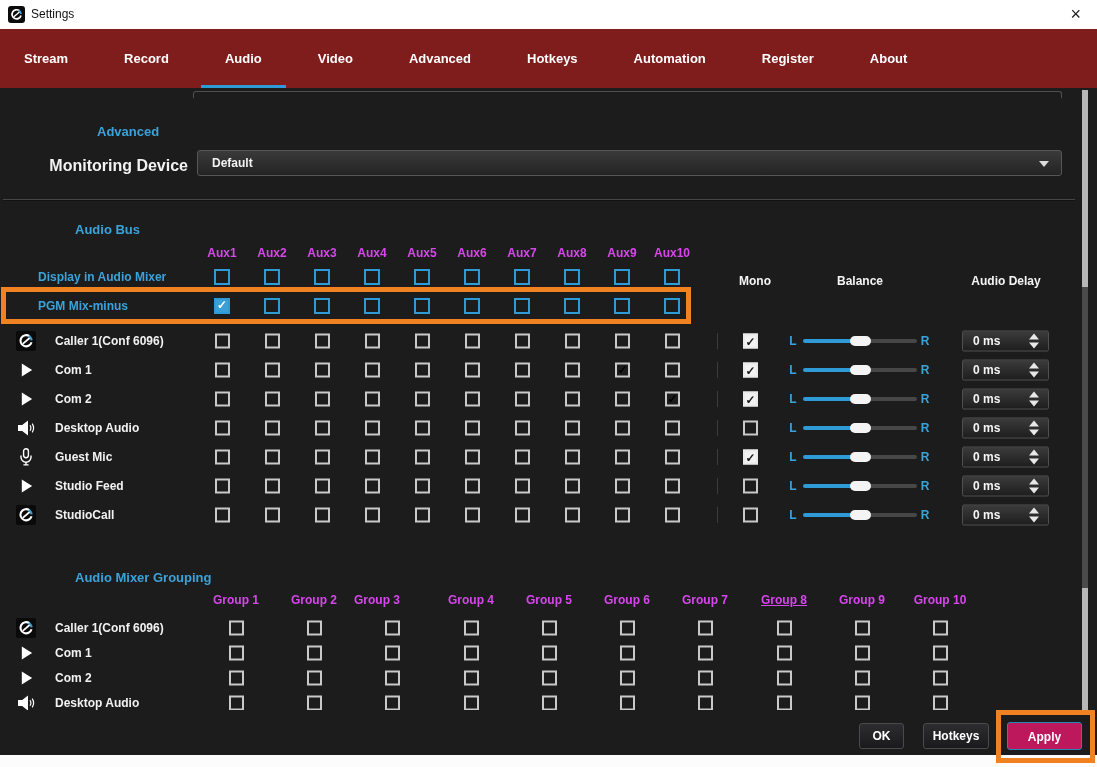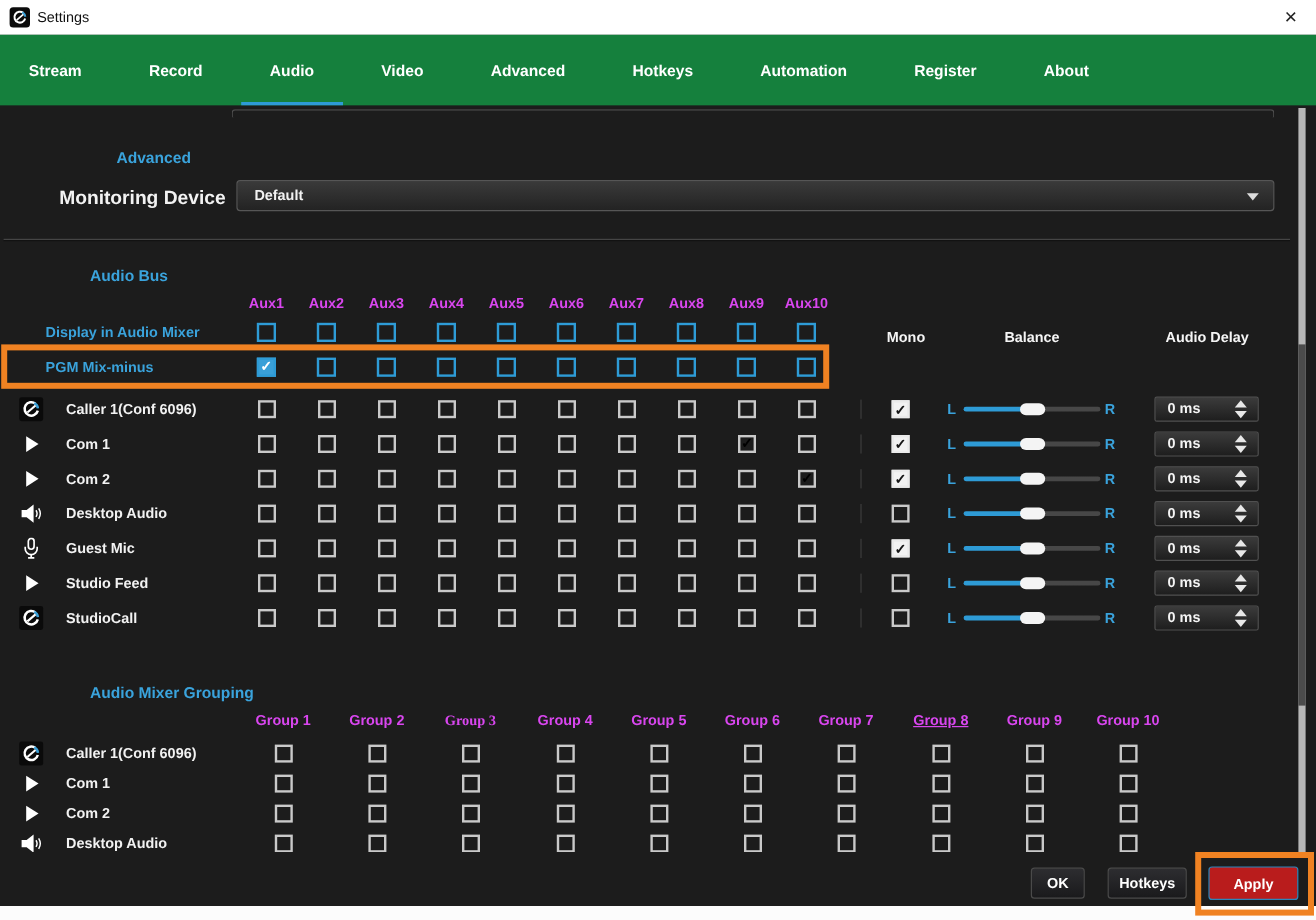--- a/index.html
+++ b/index.html
@@ -8,21 +8,21 @@
 
   
   .titlebar { position:absolute; top:0; left:0; width:100%; height:29px; background:#ffffff; }
   .titlebar .app-logo { position:absolute; left:8px; top:6px; width:17px; height:17px;
     background:#0b0b0b; border-radius:3px; display:flex; align-items:center; justify-content:center; }
   .titlebar .title-text { position:absolute; left:31px; top:7px; font-size:12px; color:#111; }
   .titlebar .close-btn { position:absolute; right:16px; top:3px; font-size:18px; color:#222;
     line-height:22px; cursor:pointer; font-weight:400; }
 
   
-  .tabbar { position:absolute; top:29px; left:0; width:100%; height:59px; background:#15803d;
+  .tabbar { position:absolute; top:29px; left:0; width:100%; height:59px; background:#7f1d1d;
     display:flex; gap:8px; align-items:stretch; }
   .tab { display:flex; align-items:center; padding:0 24px; color:#fff; font-weight:bold;
     font-size:13px; cursor:pointer; position:relative; }
   .tab.selected { box-shadow: inset 0 -3px 0 #2e9bd6; }
 
   
   .content { position:absolute; top:88px; left:0; width:100%; height:667px; background:#1c1c1c; }
 
   .clipped-box { position:absolute; top:3px; left:193px; width:869px; height:7px;
     border:1px solid #4f4f4f; border-bottom:none; border-radius:3px 3px 0 0; }
@@ -101,21 +101,21 @@
   .sb-track { position:absolute; left:1082px; top:90px; width:6px; height:620px; background:#b7b7b7; }
   .sb-thumb { position:absolute; left:1082px; top:287px; width:6px; height:301px; background:#4b4b4b; cursor:pointer; }
 
   
   .btn { position:absolute; font-size:12px; font-weight:bold; color:#fff; text-align:center;
     border-radius:3px; cursor:pointer; }
   .btn.dark { background:linear-gradient(#2d2d30,#1a1a1c); border:1px solid #4a4a4a; }
   .btn-ok { left:859px; top:723px; width:45px; height:26px; line-height:24px; }
   .btn-cancel { left:923px; top:723px; width:66px; height:26px; line-height:24px; }
   .btn-apply { left:1007px; top:722px; width:75px; height:28px; line-height:28px;
-    background:#b91c1c; border:1px solid #2c86bb; }
+    background:#be185d; border:1px solid #2c86bb; }
 
   .white-strip { position:absolute; top:755px; left:0; width:100%; height:12px; background:#fcfcfc; }
 
   
   .hl-rect { position:absolute; border:5px solid #f08222; background:transparent; z-index:50; pointer-events:none; }
   .hl-pgm { left:1px; top:287px; width:690px; height:37px; }
   .hl-apply { left:996px; top:710px; width:99px; height:53px; }
 </style>
 </head>
 <body>
@@ -436,21 +436,21 @@
             <i class="up"></i>
             <i class="dn"></i>
           </span>
         </span>
       </div>
 
     <div class="section-heading" style="left:75px; top:482px;">Audio Mixer Grouping</div>
     <div class="head-row" style="top:504px;">
         <span class="col-head" style="left: 201px; width: 70px;">Group 1</span>
         <span class="col-head" style="left: 279px; width: 70px;">Group 2</span>
-        <span class="col-head" style="left: 357px; width: 70px; font-family: Liberation Serif, serif;">Group 3</span>
+        <span class="col-head" style="left: 342px; width: 70px;">Group 3</span>
         <span class="col-head" style="left: 436px; width: 70px;">Group 4</span>
         <span class="col-head" style="left: 514px; width: 70px;">Group 5</span>
         <span class="col-head" style="left: 592px; width: 70px;">Group 6</span>
         <span class="col-head" style="left: 670px; width: 70px;">Group 7</span>
         <span class="col-head" style="left: 749px; width: 70px; text-decoration: underline;">Group 8</span>
         <span class="col-head" style="left: 827px; width: 70px;">Group 9</span>
         <span class="col-head" style="left: 905px; width: 70px;">Group 10</span>
       </div>
 
     <div class="grouping-clip">

